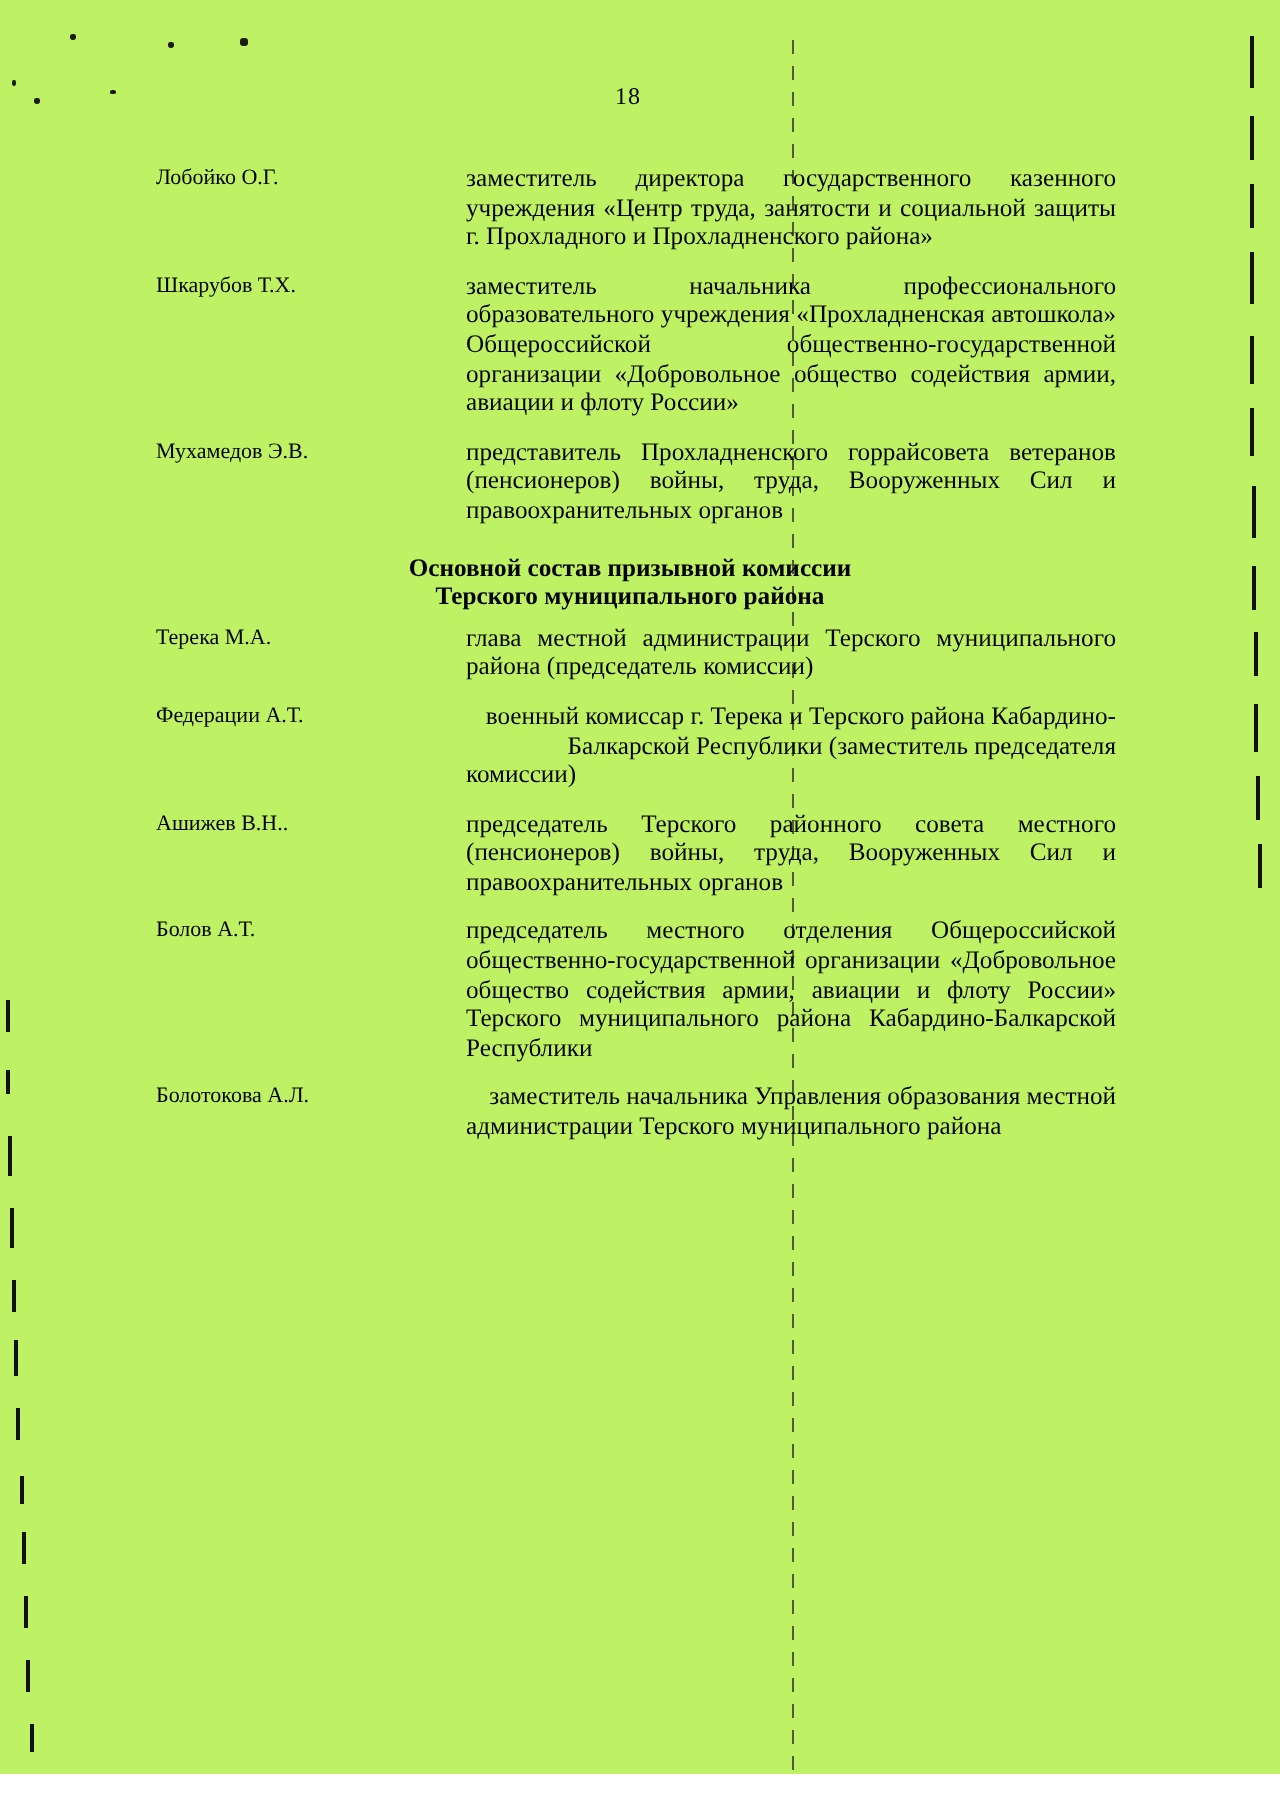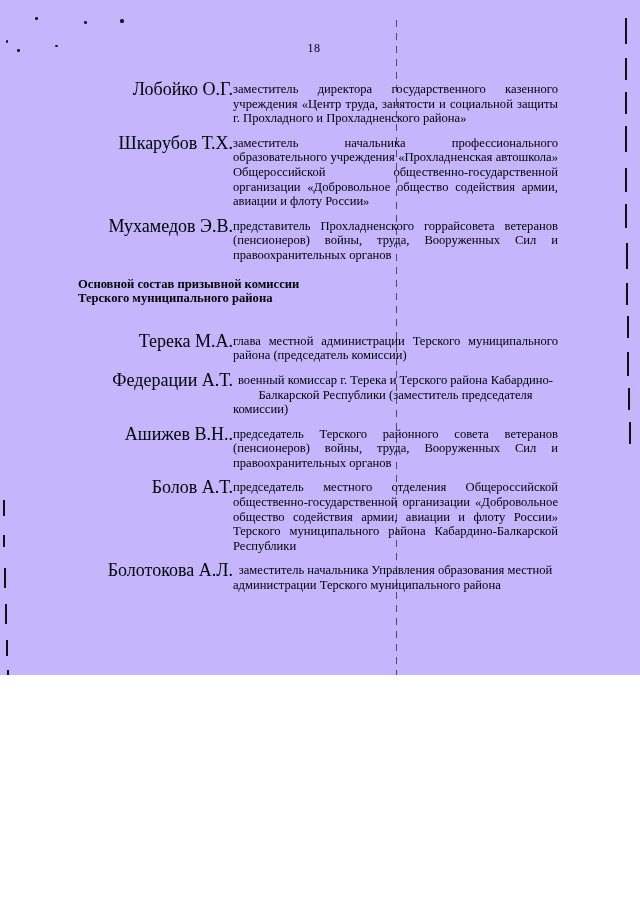--- a/index.html
+++ b/index.html
@@ -7,23 +7,23 @@
     padding: 0;
     background: #ffffff;
   }
   body {
     font-family: "Liberation Serif", "DejaVu Serif", serif;
     color: #000000;
   }
   #page {
     position: relative;
     width: 640px;
-    height: 675px;
+    height: 887px;
     overflow: hidden;
-    background: #c4b5fd;
+    background: #bef264;
   }
 
   
   .speck {
     position: absolute;
     background: #1a1a1a;
     border-radius: 40%;
   }
   .fold-line {
     position: absolute;
@@ -65,43 +65,42 @@
   }
 
   .entry {
     display: flex;
     align-items: flex-start;
     margin-bottom: 10px;
   }
   .entry-name {
     width: 155px;
     flex: 0 0 155px;
-    font-size: 18px;
+    font-size: 11px;
     line-height: 14.6px;
     white-space: nowrap;
-    text-align: right;
   }
   .entry-desc {
     flex: 1 1 auto;
     font-size: 12.6px;
     line-height: 14.6px;
     text-align: justify;
     text-align-last: left;
     hyphens: none;
   }
   .entry-desc.no-justify {
-    text-align: center;
+    text-align: right;
   }
 
   .section-heading {
-    text-align: left;
+    text-align: center;
     font-weight: bold;
     font-size: 12.6px;
     line-height: 14.6px;
-    margin: 14px 0 28px 0;
+    margin: 14px 0 6px 0;
     padding-right: 6px;
   }
   .section-heading div { white-space: nowrap; }
 </style>
 </head>
 <body>
 
 <div id="page">
 
   <div class="speck" style="left:6px;  top:40px;  width:2px; height:3px;"></div>
@@ -172,21 +171,21 @@
       <div class="entry-desc">глава местной администрации Терского муниципального района (председатель комиссии)</div>
     </div>
 
     <div class="entry">
       <div class="entry-name">Федерации А.Т.</div>
       <div class="entry-desc no-justify">военный комиссар г. Терека и Терского района Кабардино-Балкарской Республики (заместитель председателя комиссии)</div>
     </div>
 
     <div class="entry">
       <div class="entry-name">Ашижев В.Н..</div>
-      <div class="entry-desc">председатель Терского районного совета ветеранов (пенсионеров) войны, труда, Вооруженных Сил и правоохранительных органов</div>
+      <div class="entry-desc">председатель Терского районного совета местного (пенсионеров) войны, труда, Вооруженных Сил и правоохранительных органов</div>
     </div>
 
     <div class="entry">
       <div class="entry-name">Болов А.Т.</div>
       <div class="entry-desc">председатель местного отделения Общероссийской общественно-государственной организации «Добровольное общество содействия армии, авиации и флоту России» Терского муниципального района Кабардино-Балкарской Республики</div>
     </div>
 
     <div class="entry">
       <div class="entry-name">Болотокова А.Л.</div>
       <div class="entry-desc no-justify">заместитель начальника Управления образования местной администрации Терского муниципального района</div>

